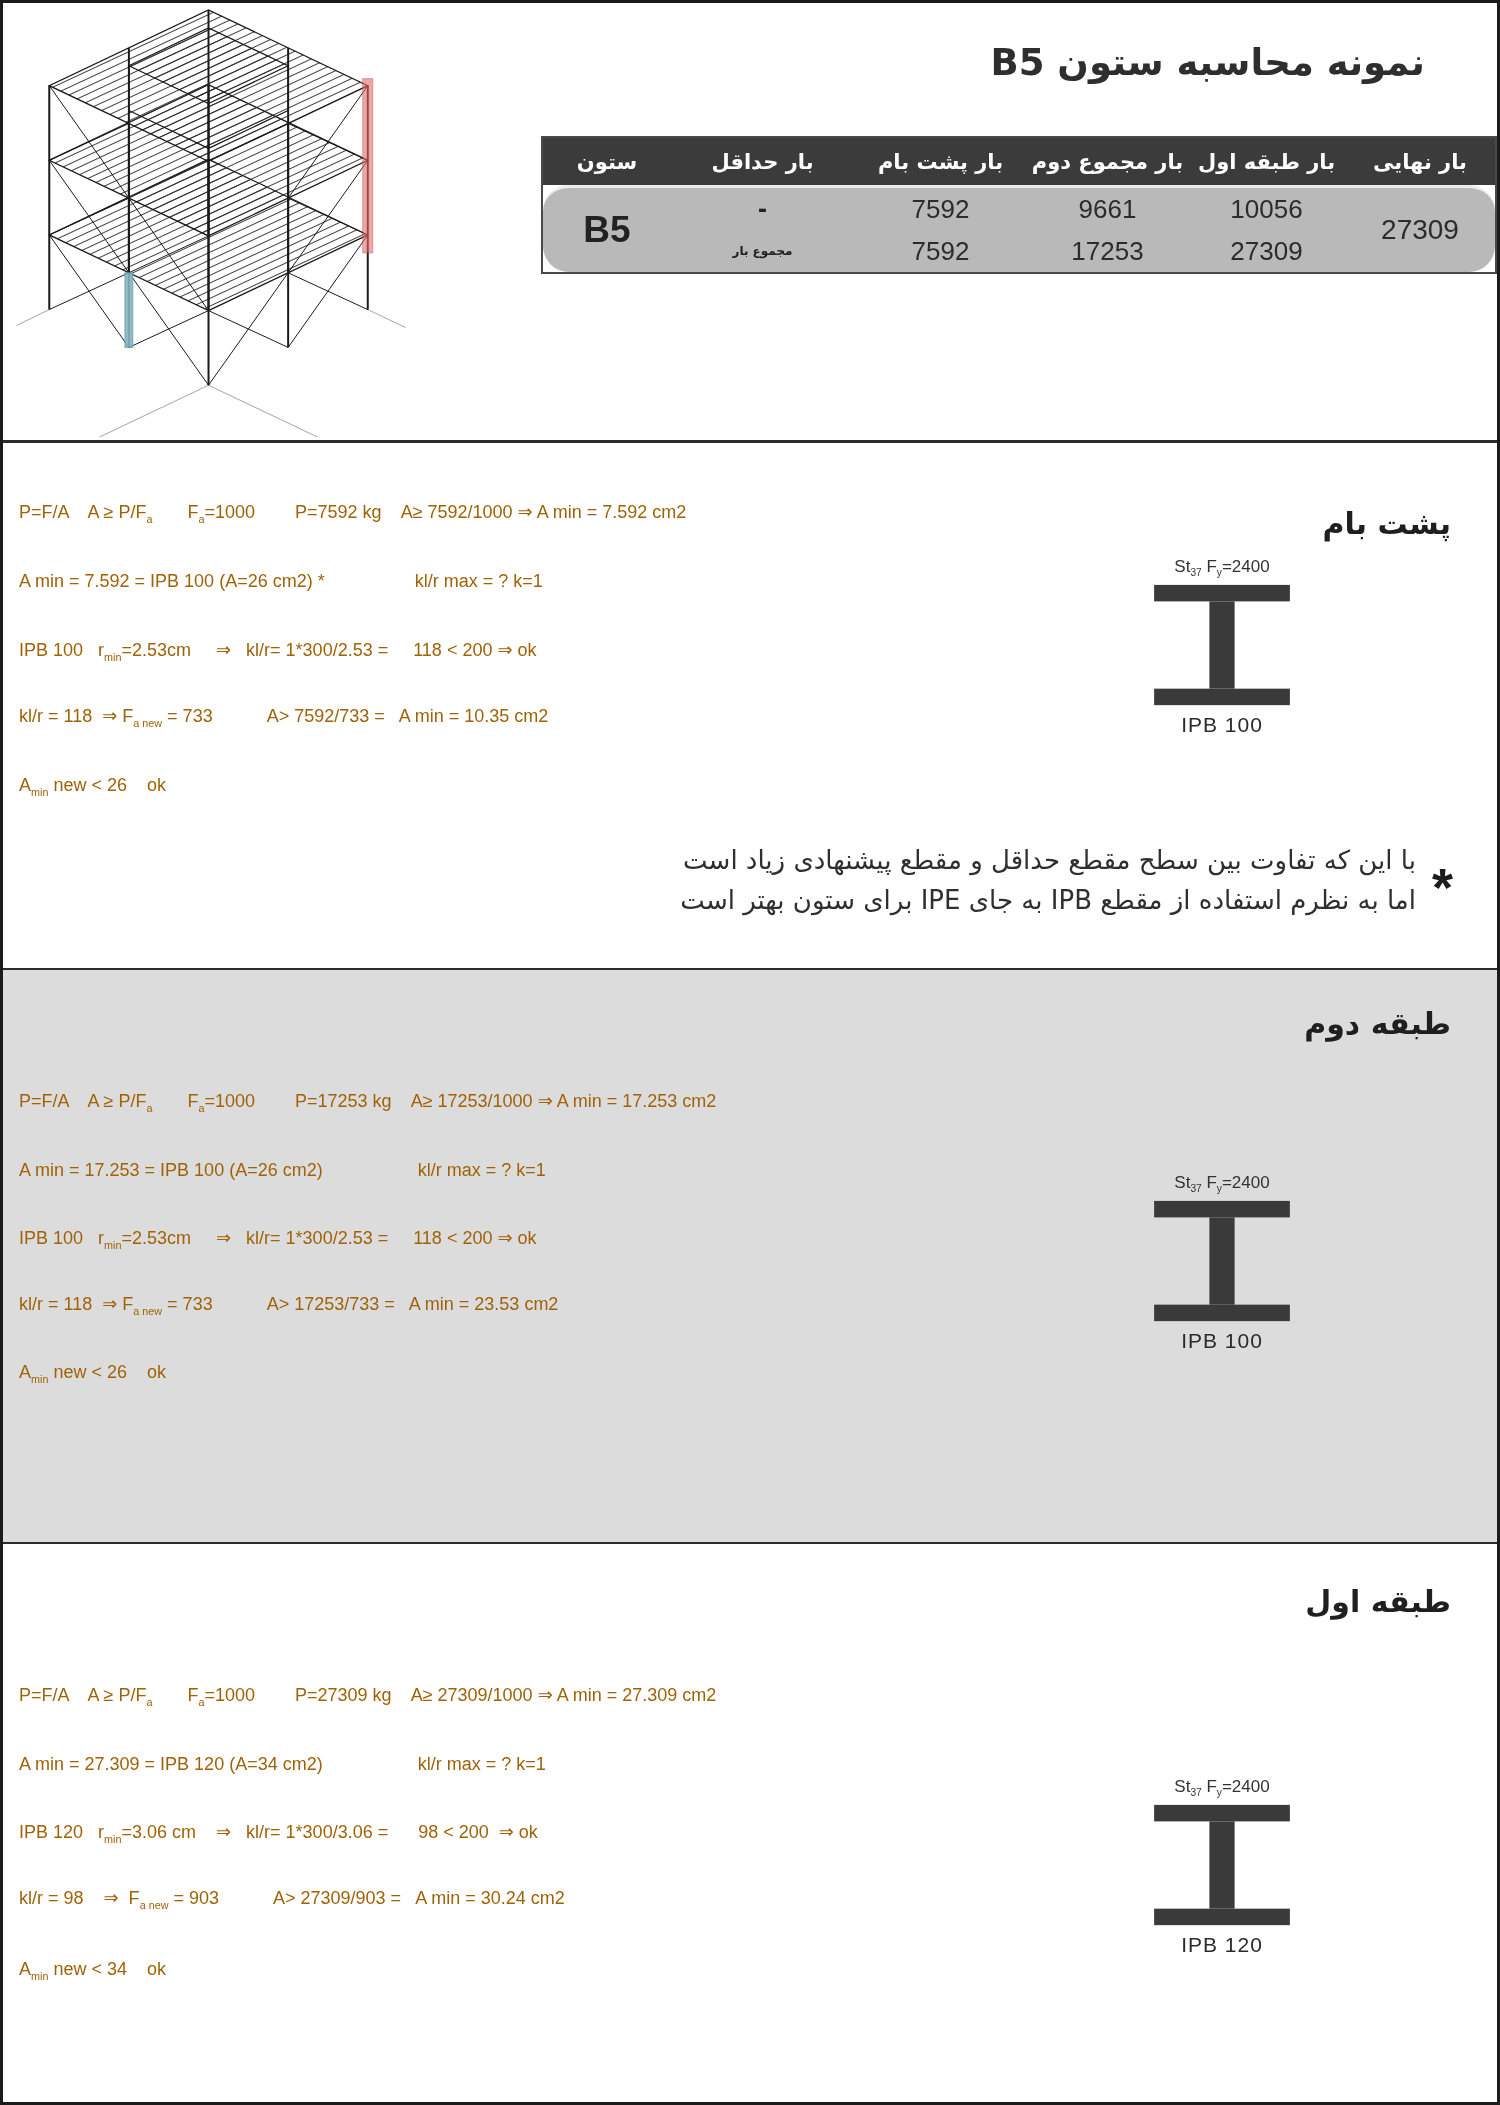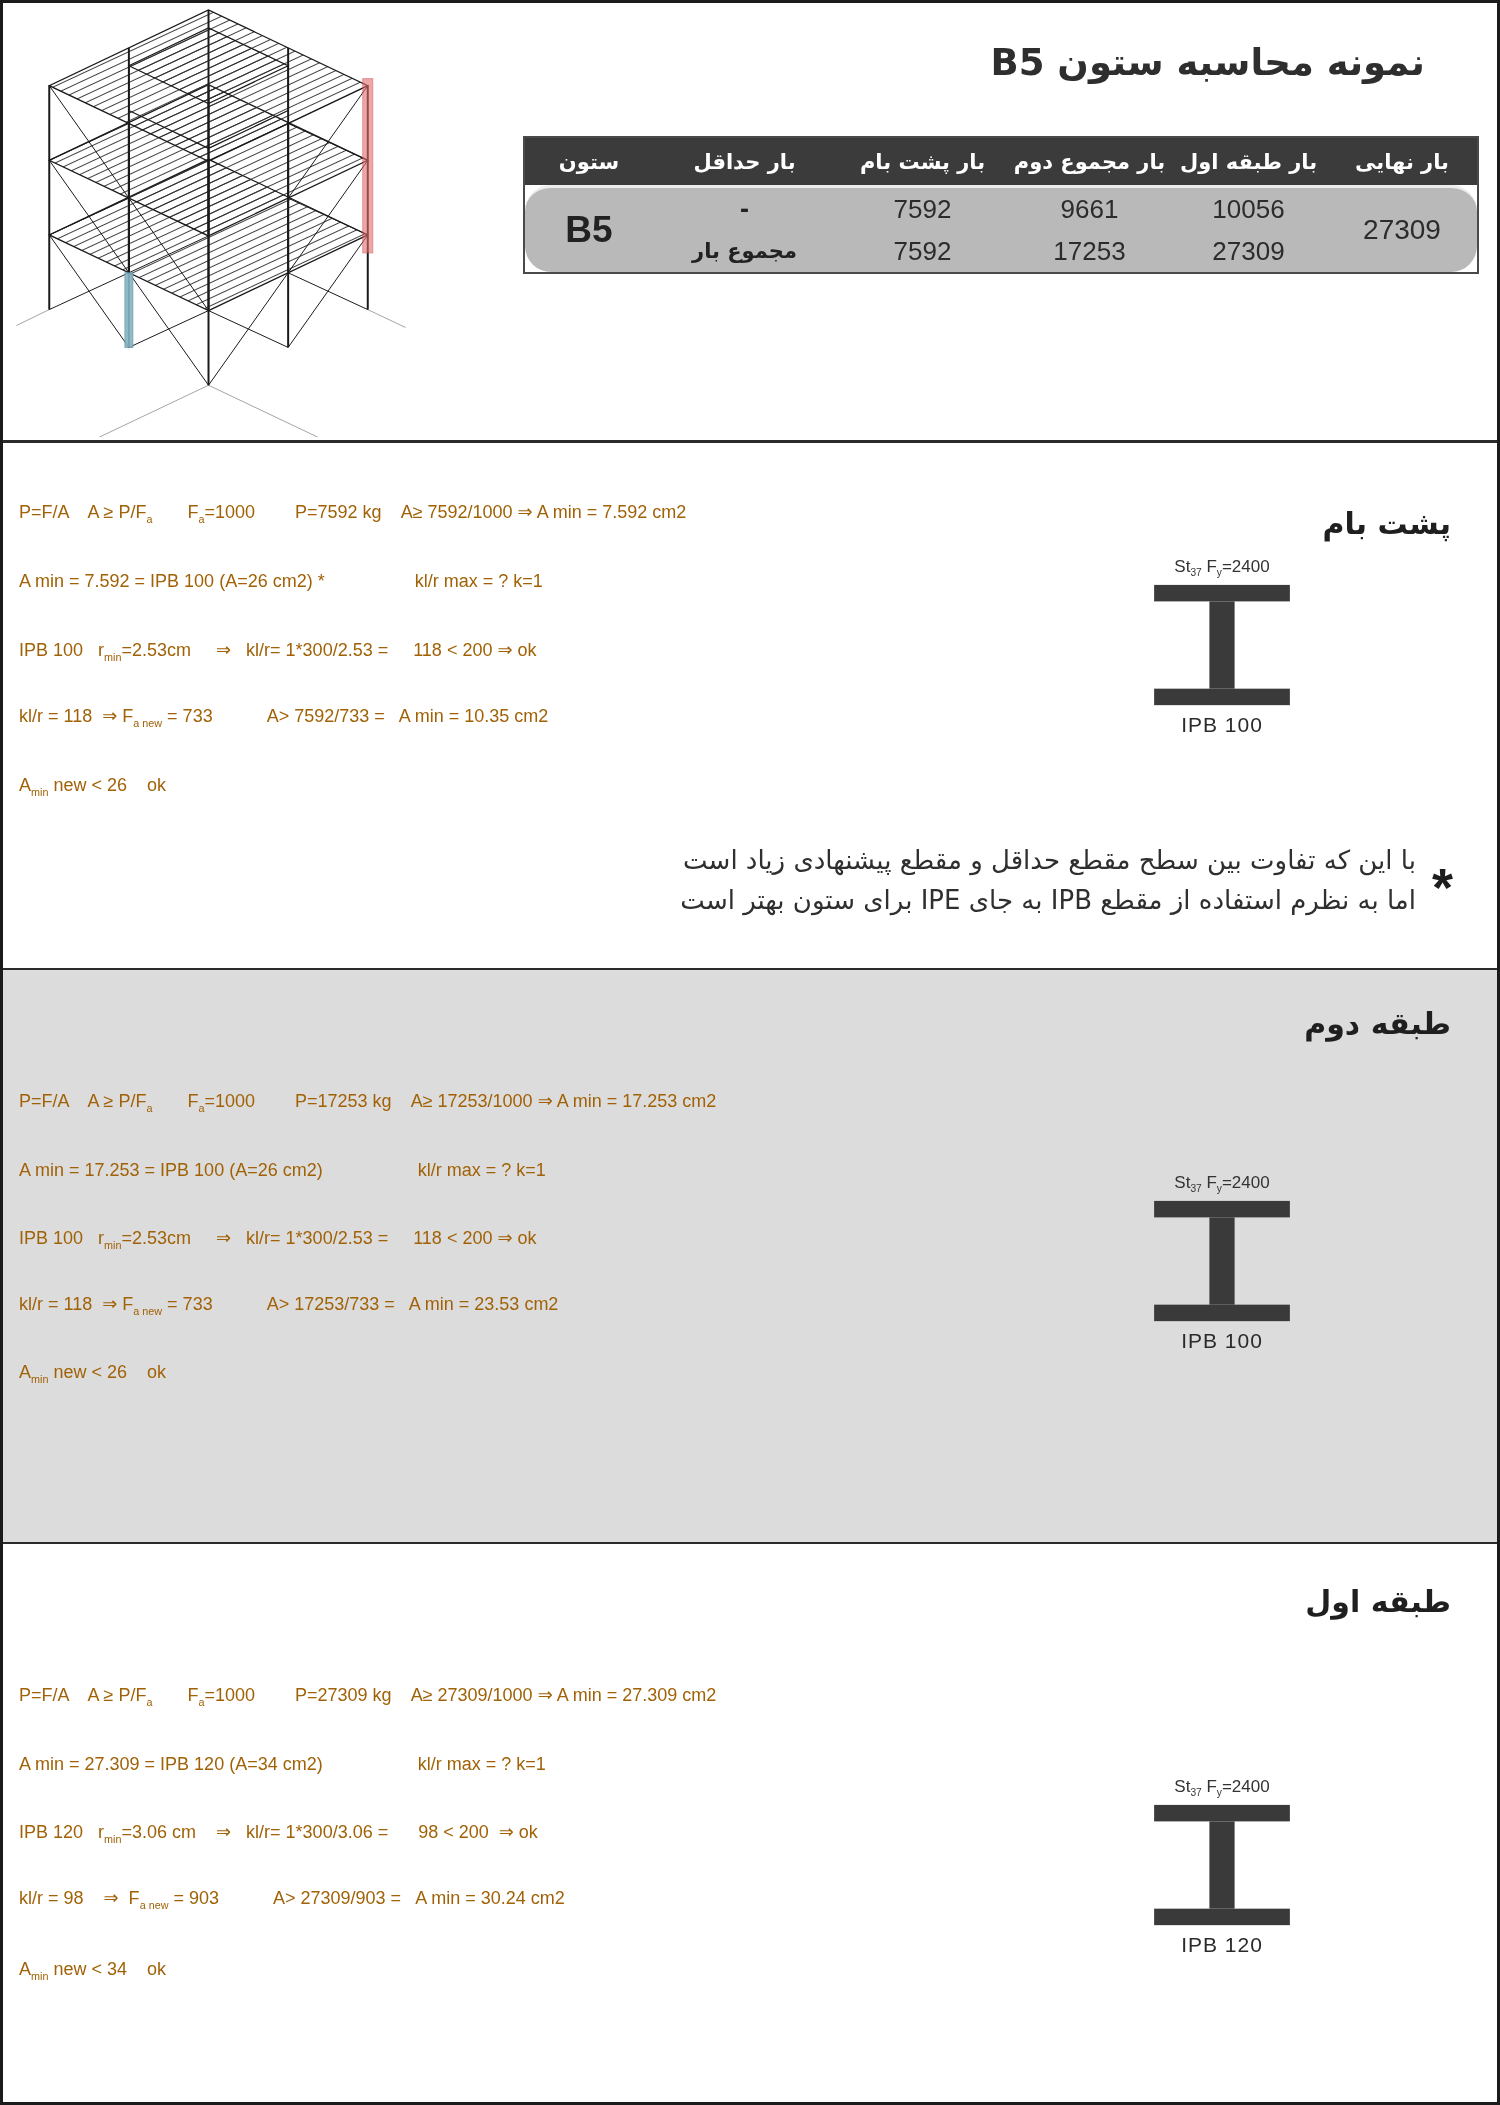--- a/index.html
+++ b/index.html
@@ -5,30 +5,30 @@
   html,body{margin:0;padding:0;background:#fff;}
   .page{position:relative;width:1500px;height:2105px;background:#ffffff;
         border:3px solid #1b1b1b;box-sizing:border-box;overflow:hidden;
         color:#3c3c3c;font-family:"Liberation Sans","DejaVu Sans",sans-serif;}
 
   
   .building{position:absolute;left:8px;top:6px;width:400px;height:428px;}
   .page-title{position:absolute;top:38px;right:72px;direction:rtl;
       font-family:"DejaVu Sans",sans-serif;font-size:37px;font-weight:bold;color:#2e2e2e;}
 
-  .load-table{position:absolute;left:520px;top:133px;width:956px;border:2px solid #4a4a4a;box-sizing:border-box;}
+  .load-table{position:absolute;left:538px;top:133px;width:956px;border:2px solid #4a4a4a;box-sizing:border-box;}
   .lt-row{display:grid;grid-template-columns:128px 183px 173px 161px 157px 1fr;}
   .lt-header{background:#3b3b3b;height:47px;align-items:center;}
   .lt-h{color:#ffffff;font-family:"DejaVu Sans",sans-serif;font-size:21px;font-weight:bold;
         text-align:center;direction:rtl;}
   .lt-body{background:#b9b9b9;grid-template-rows:42px 42px;align-items:center;border-top:3px solid #ececec;border-radius:26px;}
   .lt-id{grid-column:1;grid-row:1/3;font-size:37px;font-weight:bold;text-align:center;color:#222;}
   .lt-dash{grid-column:2;grid-row:1;text-align:center;font-weight:bold;font-size:27px;color:#222;}
   .lt-total{grid-column:2;grid-row:2;text-align:center;font-family:"DejaVu Sans",sans-serif;
-            font-weight:bold;font-size:21px;direction:rtl;color:#222;}
+            font-weight:bold;font-size:12px;direction:rtl;color:#222;}
   .lt-n{text-align:center;font-size:26px;color:#2c2c2c;}
   .lt-final{grid-column:6;grid-row:1/3;font-size:28px;text-align:center;color:#2c2c2c;}
 
   
   .sec{position:absolute;left:0;width:100%;box-sizing:border-box;}
   .sec1{top:437px;height:528px;border-top:3px solid #2b2b2b;background:#ffffff;}
   .sec2{top:965px;height:576px;border-top:2px solid #2b2b2b;border-bottom:2px solid #2b2b2b;background:#dcdcdc;}
   .sec3{top:1541px;height:561px;background:#ffffff;}
   .sec-title{position:absolute;right:46px;direction:rtl;font-family:"DejaVu Sans",sans-serif;
              font-weight:bold;font-size:30px;color:#1f1f1f;}

